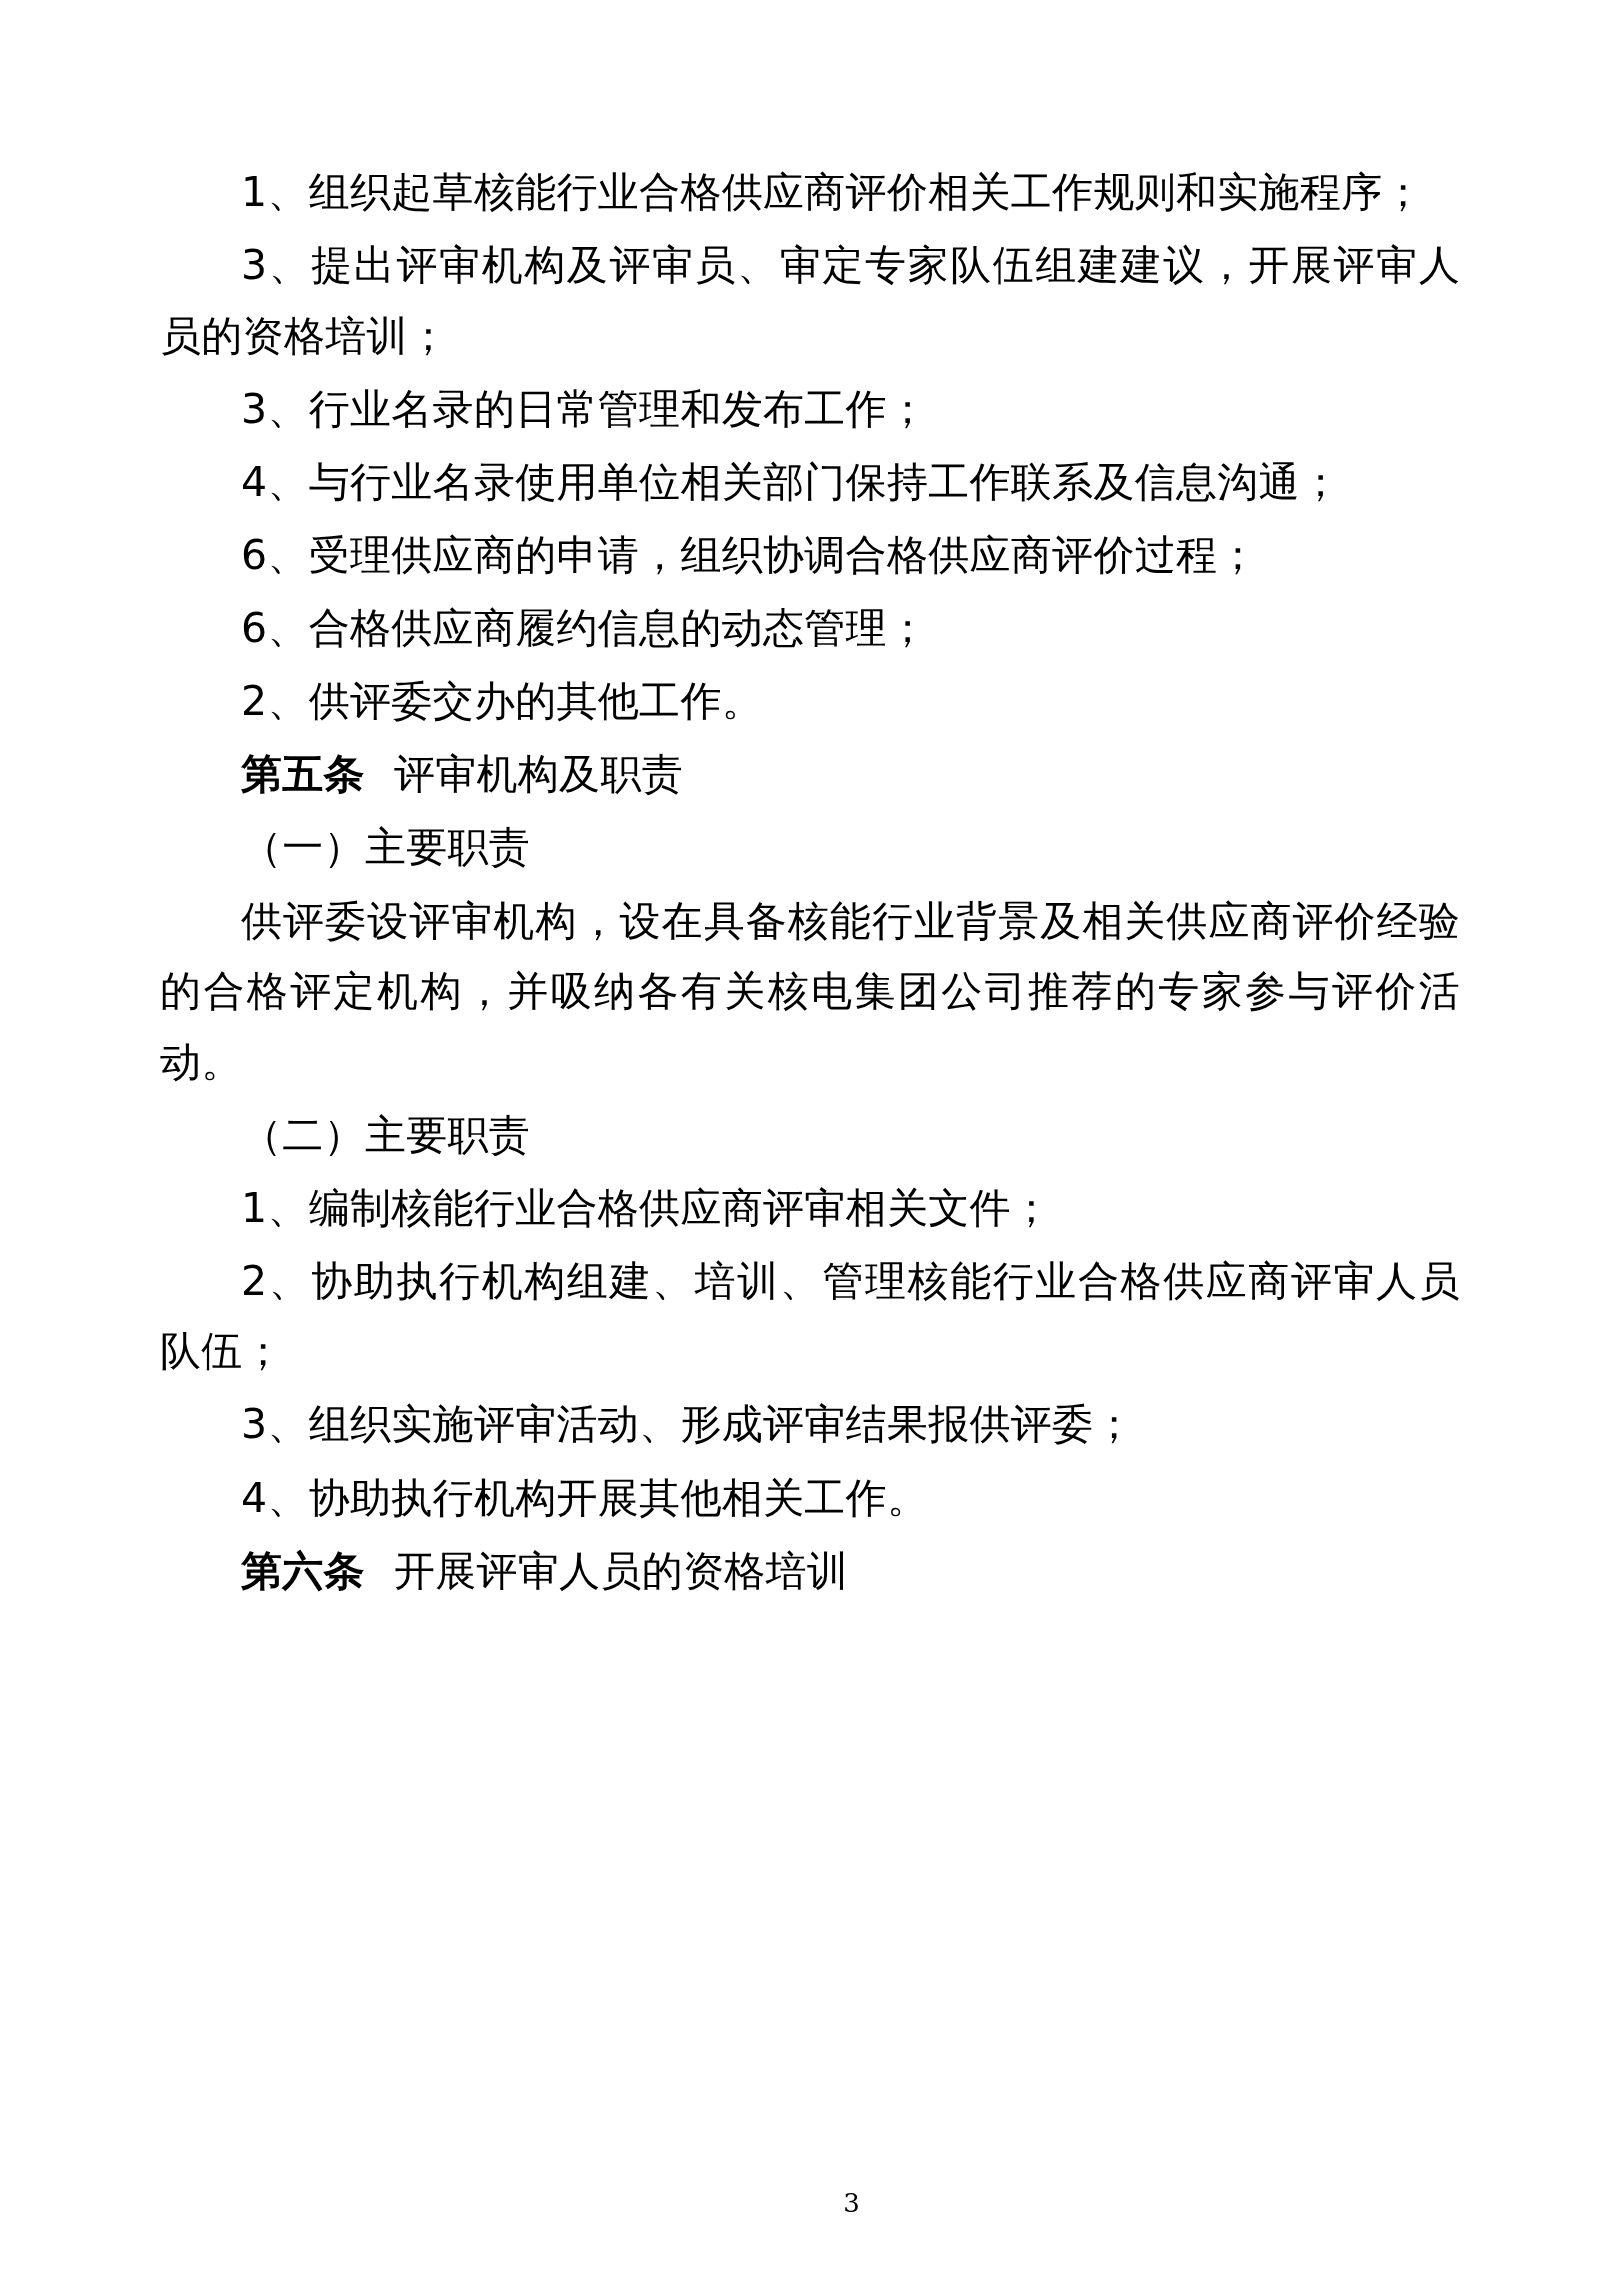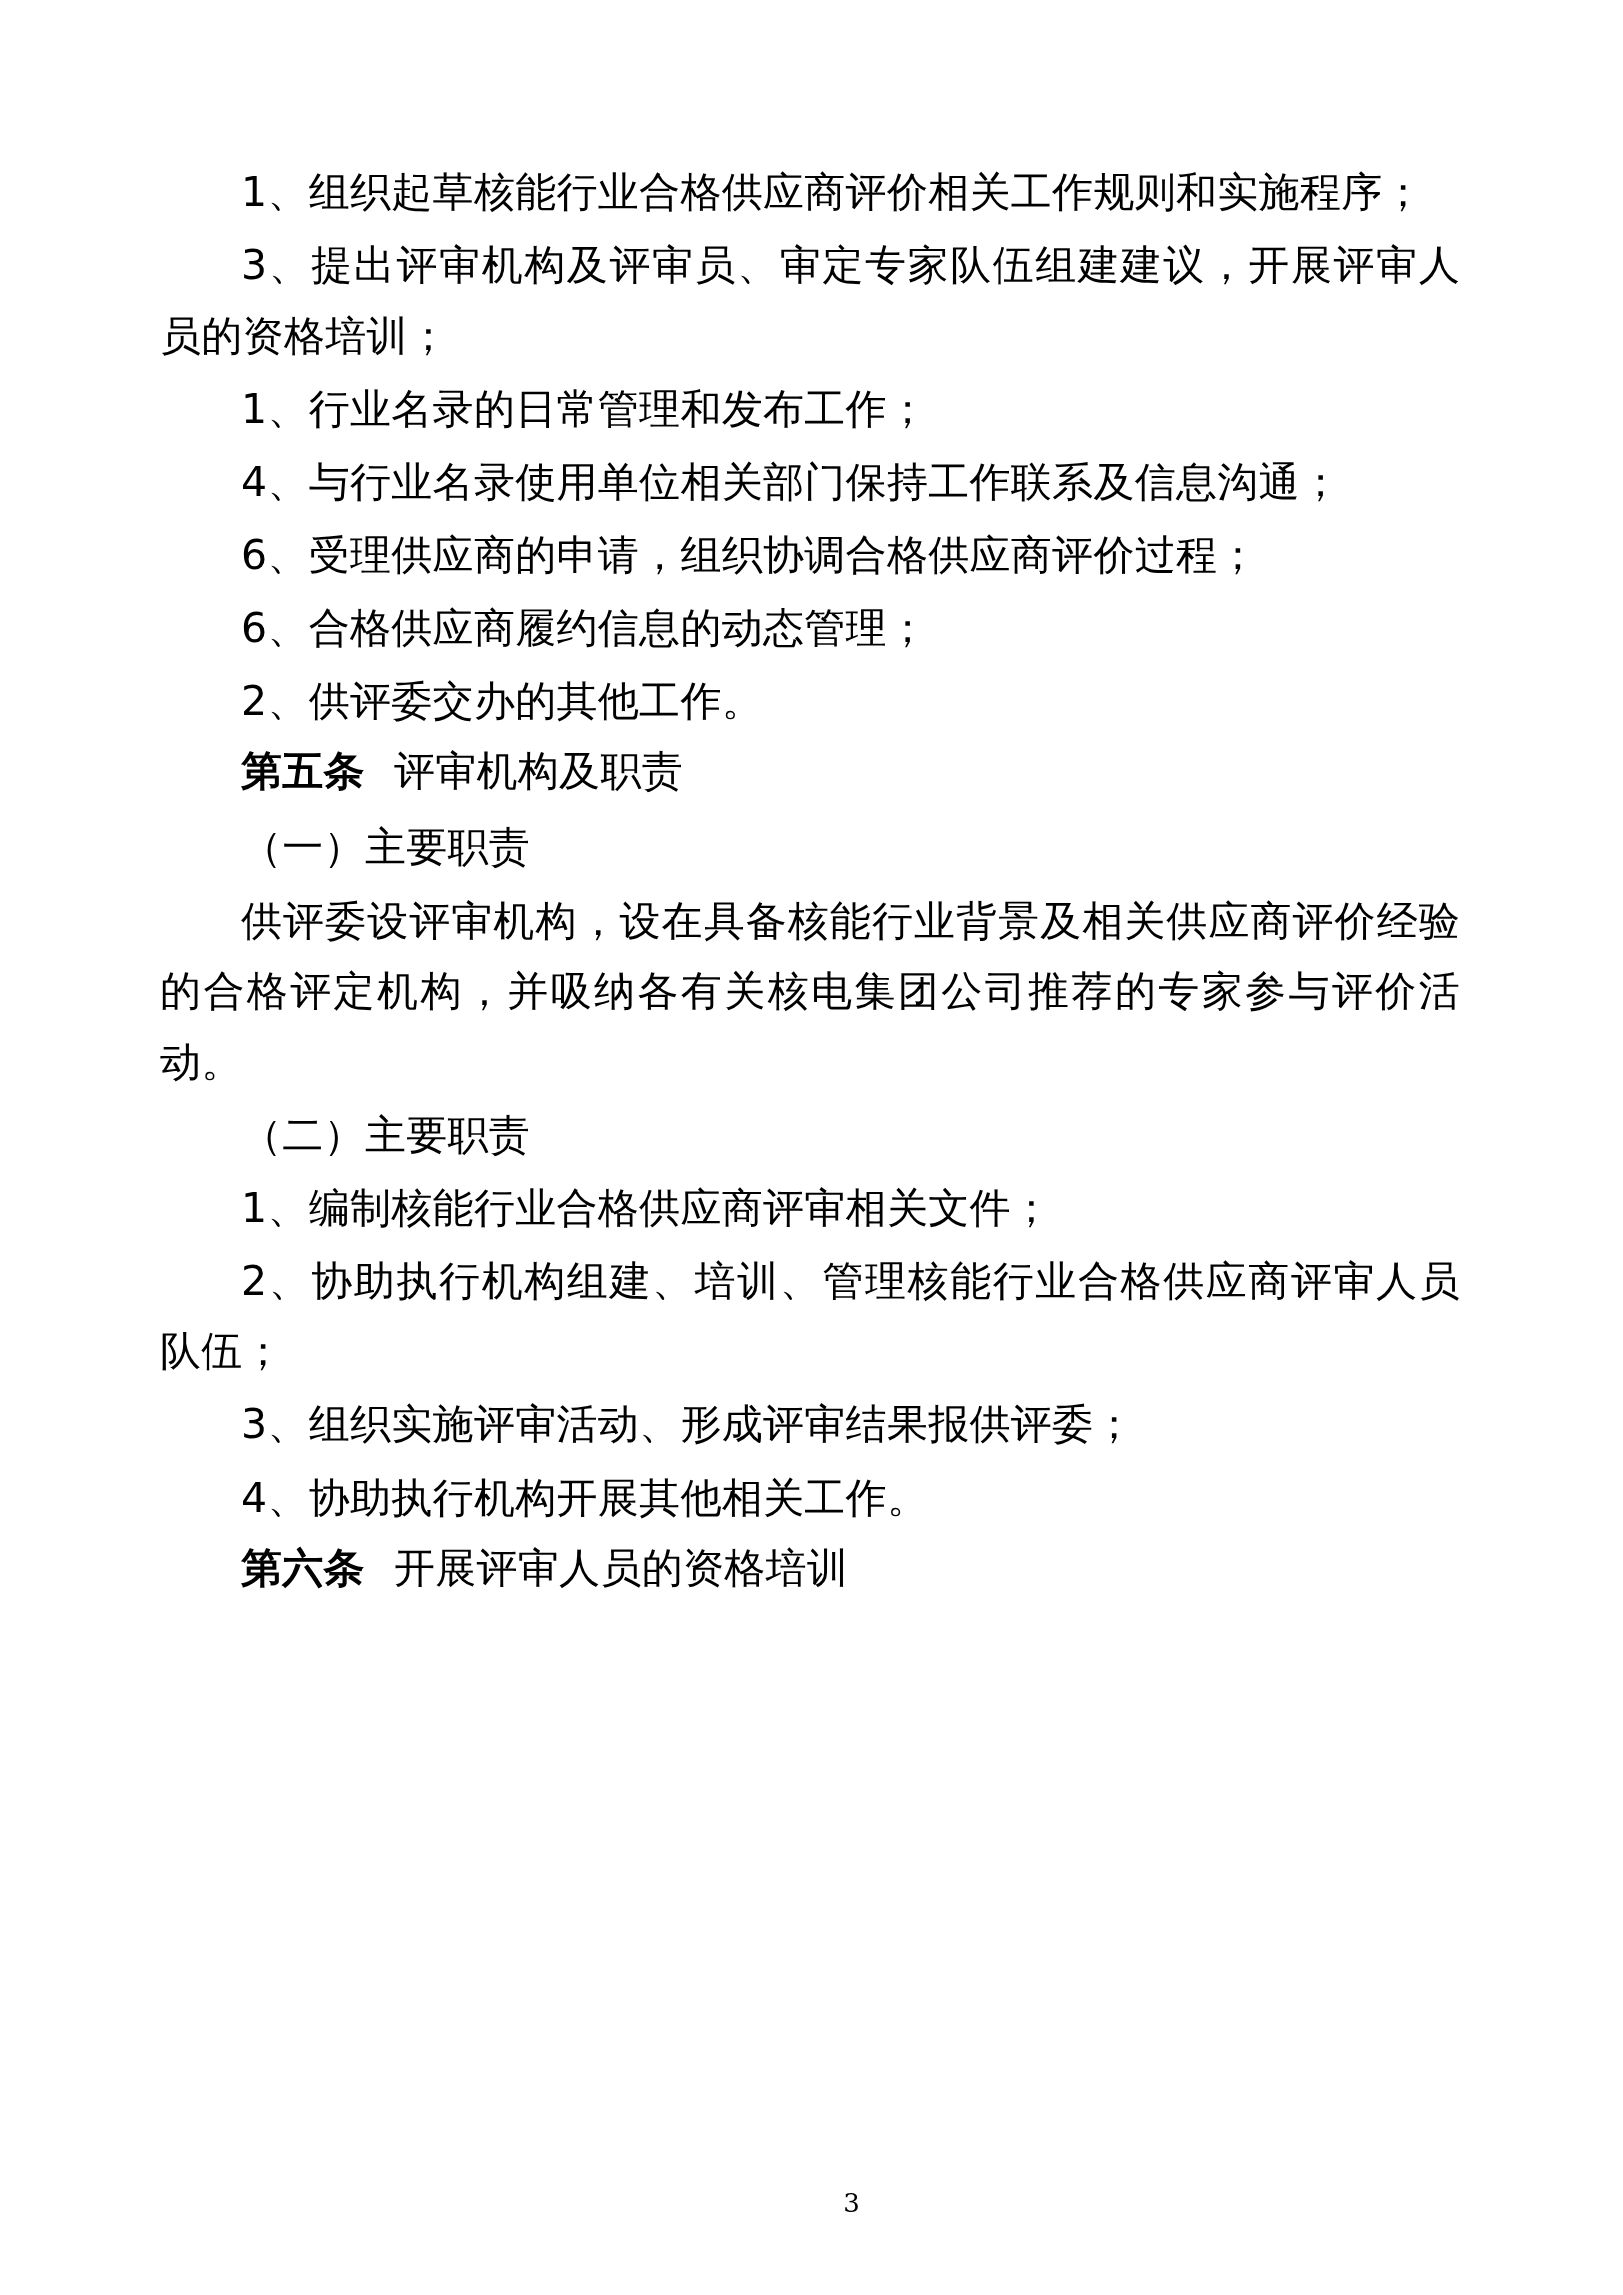--- a/index.html
+++ b/index.html
@@ -33,21 +33,20 @@
     text-justify: inter-character;
   }
   .para {
     margin: 0 0 2.6px 0;
     text-indent: 81px;
   }
   .heading {
     margin: 0 0 2.6px 0;
     text-indent: 81px;
     font-weight: bold;
-    font-family: Liberation Mono, monospace;
   }
   .heading .htitle {
     font-weight: bold;
   }
   .heading .hbody {
     font-weight: normal;
     margin-left: 29px;
   }
   .page-number {
     position: absolute;
@@ -60,21 +59,21 @@
   }
 </style>
 </head>
 <body>
 
 <div class="page">
   <div class="body-text">
 
     <p class="para">1、组织起草核能行业合格供应商评价相关工作规则和实施程序；</p>
     <p class="para">3、提出评审机构及评审员、审定专家队伍组建建议，开展评审人员的资格培训；</p>
-    <p class="para">1、行业名录的日常管理和发布工作；</p>
+    <p class="para">3、行业名录的日常管理和发布工作；</p>
     <p class="para">4、与行业名录使用单位相关部门保持工作联系及信息沟通；</p>
     <p class="para">6、受理供应商的申请，组织协调合格供应商评价过程；</p>
     <p class="para">6、合格供应商履约信息的动态管理；</p>
     <p class="para">2、供评委交办的其他工作。</p>
 
     <p class="heading">
       <span class="htitle">第五条</span><span class="hbody">评审机构及职责</span>
     </p>
 
     <p class="para">（一）主要职责</p>

